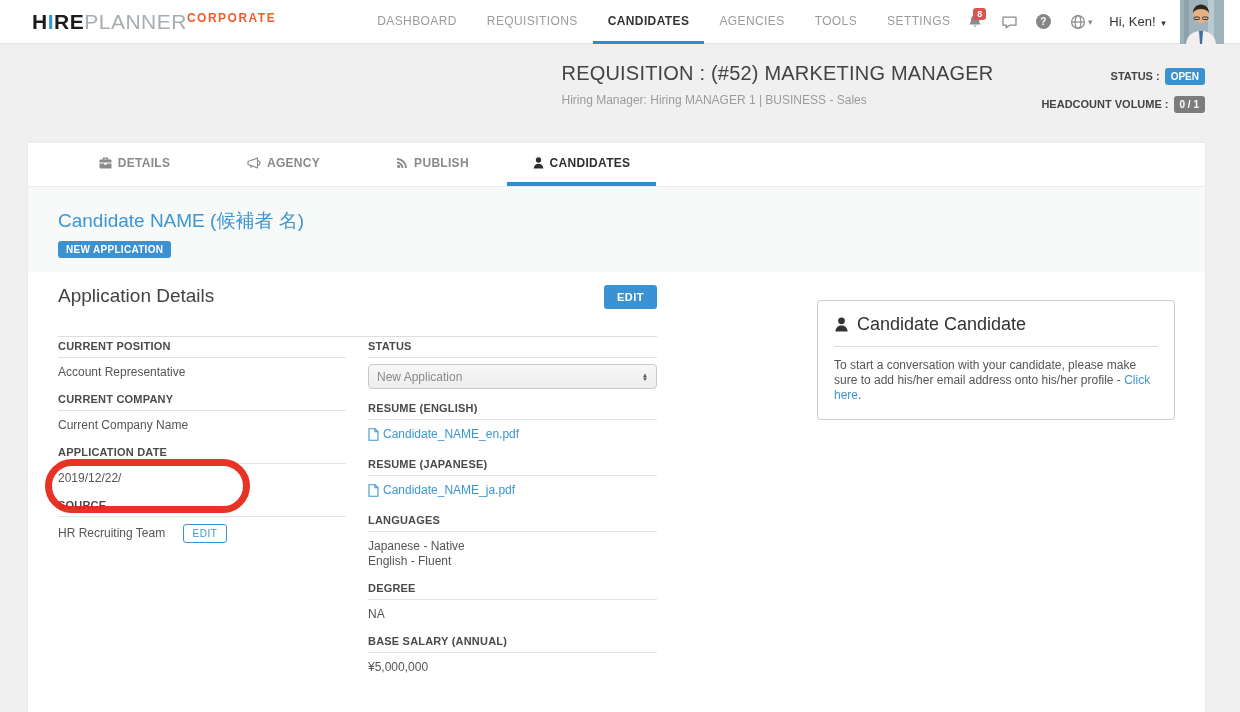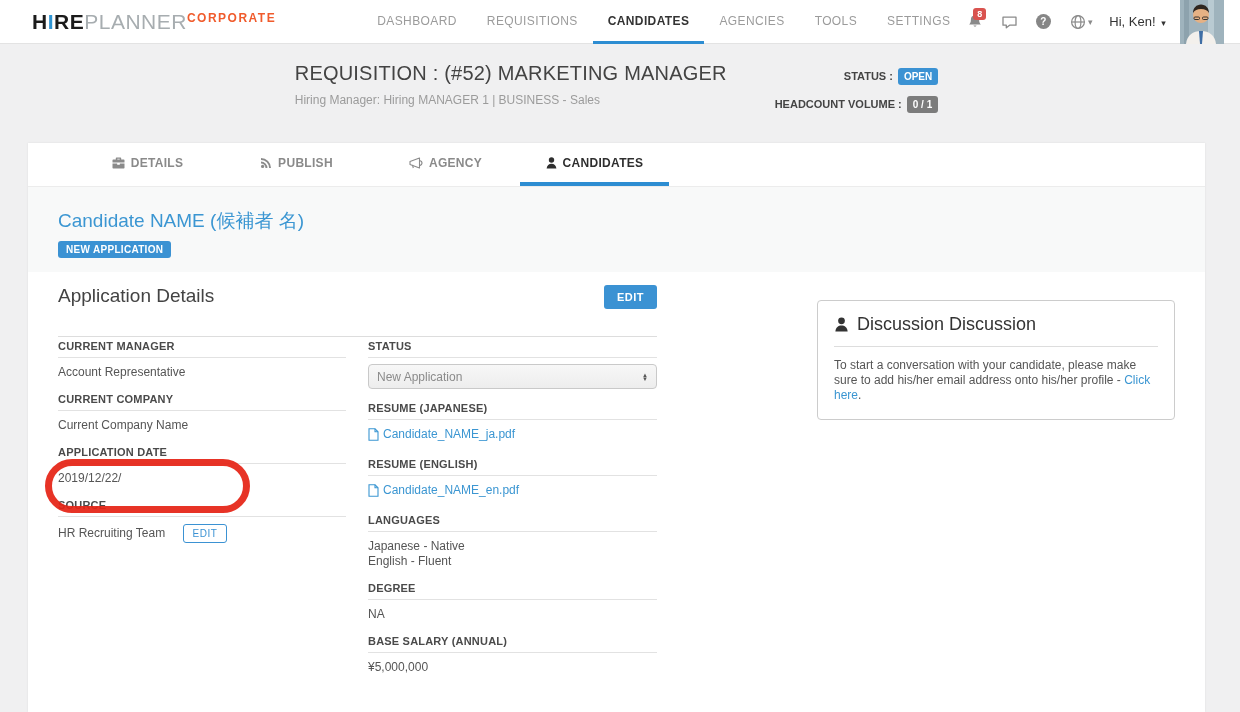--- a/index.html
+++ b/index.html
@@ -28,35 +28,35 @@
     font-size:9px; font-weight:700; padding:1px 4px; border-radius:3px; line-height:1.2; }
   .help-circle { width:15px; height:15px; border-radius:50%; background:#868686; color:#fff;
     font-size:10px; font-weight:700; display:flex; align-items:center; justify-content:center; }
   .caret { font-size:9px; color:#8a8a8a; margin-left:2px; }
   .greeting { font-size:13px; color:#333; cursor:pointer; white-space:nowrap; }
   .greeting .caret { color:#333; }
   .avatar { width:44px; height:44px; display:block; cursor:pointer; }
 
   
   .req-header { height:99px; padding:18px 35px 0 28px; display:flex;
-    justify-content:center; background:#f0f0f1; }
+    justify-content:flex-end; background:#f0f0f1; }
   .req-title { font-size:20px; color:#434343; letter-spacing:.2px; }
   .req-subtitle { font-size:12px; color:#9b9b9b; margin-top:8px; }
   .req-status { text-align:right; padding-top:4px;margin-left:48px; }
   .status-line { margin-bottom:9px; white-space:nowrap; }
   .status-line .lbl { font-size:11px; font-weight:700; color:#444; margin-right:5px; }
   .pill { display:inline-block; font-size:10px; font-weight:700; color:#fff;
     padding:3px 6px; border-radius:3px; line-height:1.1; }
   .pill.blue { background:#3b92d3; }
   .pill.gray { background:#7c7c7c; }
 
   
   .card { margin:0 35px 0 28px; background:#fff; height:569px;
     box-shadow:0 0 2px rgba(0,0,0,.08); }
-  .tabs { display:flex; height:44px; border-bottom:1px solid #ececec; padding-left:45px; }
+  .tabs { display:flex; height:44px; border-bottom:1px solid #ececec; padding-left:32px; }
   .tab { width:149px; display:flex; align-items:center; justify-content:center; gap:6px;
     font-size:12px; font-weight:700; letter-spacing:.3px; color:#8a8a8a; cursor:pointer;
     border-bottom:4px solid transparent; }
   .tab.active { color:#2f2f2f; border-bottom:4px solid #2d8dd2; }
   .tab svg { flex:0 0 auto; }
 
   .cand-head { background:#f8f9f9; height:85px; padding:21px 30px 0 30px; }
   .cand-name { font-size:19px; color:#3b96d2; cursor:pointer; }
   .cand-badge { display:inline-block; margin-top:7px; background:#3b92d3; color:#fff;
     font-size:10px; font-weight:700; letter-spacing:.3px; padding:3px 8px; border-radius:3px; }
@@ -174,35 +174,35 @@
 <div class="card">
 
   <div class="tabs">
     <div class="tab">
       <svg width="13" height="12" viewBox="0 0 13 12" fill="#8a8a8a">
         <path d="M4.5.5h4a.7.7 0 0 1 .7.7v1.3h2.6c.4 0 .7.3.7.7v2.3H.5V3.2c0-.4.3-.7.7-.7h2.6V1.2a.7.7 0 0 1 .7-.7zm.8 2h2.4v-.8H5.3zM.5 6.5h4.7v1.2h2.6V6.5h4.7v4.3a.7.7 0 0 1-.7.7H1.2a.7.7 0 0 1-.7-.7z"></path>
       </svg>
         <span>DETAILS</span>
     </div>
     <div class="tab">
+      <svg width="14" height="12" viewBox="0 0 14 12" fill="none" stroke="#8a8a8a" stroke-width="1.1">
+        <path d="M1 4.5 10.5 1v10L1 7.5z" stroke-linejoin="round"></path>
+        <path d="M10.5 3.5c1.5.3 2.5 1.2 2.5 2.5s-1 2.2-2.5 2.5"></path>
+        <path d="M3.5 7.8 4.3 11"></path>
+      </svg>
+        <span>AGENCY</span>
+    </div>
+    <div class="tab">
       <svg width="12" height="12" viewBox="0 0 12 12" fill="#8a8a8a">
         <circle cx="2.6" cy="9.4" r="1.6"></circle>
         <path d="M1 4.6a6.4 6.4 0 0 1 6.4 6.4H5.5A4.5 4.5 0 0 0 1 6.5z"></path>
         <path d="M1 1a10 10 0 0 1 10 10H9.1A8.1 8.1 0 0 0 1 2.9z"></path>
       </svg>
         <span>PUBLISH</span>
     </div>
-    <div class="tab">
-      <svg width="14" height="12" viewBox="0 0 14 12" fill="none" stroke="#8a8a8a" stroke-width="1.1">
-        <path d="M1 4.5 10.5 1v10L1 7.5z" stroke-linejoin="round"></path>
-        <path d="M10.5 3.5c1.5.3 2.5 1.2 2.5 2.5s-1 2.2-2.5 2.5"></path>
-        <path d="M3.5 7.8 4.3 11"></path>
-      </svg>
-        <span>AGENCY</span>
-    </div>
     <div class="tab active">
       <svg width="11" height="12" viewBox="0 0 11 12" fill="#2f2f2f">
         <circle cx="5.5" cy="3" r="2.7"></circle>
         <path d="M.6 11.5C.9 8.4 2.9 6.8 5.5 6.8s4.6 1.6 4.9 4.7z"></path>
       </svg>
         <span>CANDIDATES</span>
     </div>
   </div>
 
   <div class="cand-head">
@@ -212,21 +212,21 @@
 
   <div class="content">
 
     <div class="detail-head">
       <div class="detail-title">Application Details</div>
       <button class="btn-edit">EDIT</button>
     </div>
 
     <div class="col-left">
       <div class="field">
-        <div class="field-label">CURRENT MANAGER</div>
+        <div class="field-label">CURRENT POSITION</div>
         <div class="field-value">Account Representative</div>
       </div>
       <div class="field">
         <div class="field-label">CURRENT COMPANY</div>
         <div class="field-value">Current Company Name</div>
       </div>
       <div class="field">
         <div class="field-label">APPLICATION DATE</div>
         <div class="field-value">2019/12/22/</div>
       </div>
@@ -243,47 +243,47 @@
 
     <div class="col-mid">
       <div class="field">
         <div class="field-label">STATUS</div>
         <div class="select-box">
           <span class="sel-text">New Application</span>
           <span class="updown">
               <span>▲</span>
               <span>▼</span>
             </span>
+        </div>
+      </div>
+      <div class="field">
+        <div class="field-label">RESUME (ENGLISH)</div>
+        <div class="field-value">
+          <a class="file-link">
+            <svg width="11" height="13" viewBox="0 0 11 13" fill="none" stroke="#3b96d2" stroke-width="1.1">
+              <path d="M1 .8h6l3 3v8.4H1z"></path>
+                <path d="M7 .8v3h3"></path>
+            </svg>
+              <span>Candidate_NAME_en.pdf</span>
+          </a>
         </div>
       </div>
       <div class="field">
         <div class="field-label">RESUME (JAPANESE)</div>
         <div class="field-value">
           <a class="file-link">
             <svg width="11" height="13" viewBox="0 0 11 13" fill="none" stroke="#3b96d2" stroke-width="1.1">
               <path d="M1 .8h6l3 3v8.4H1z"></path>
                 <path d="M7 .8v3h3"></path>
             </svg>
               <span>Candidate_NAME_ja.pdf</span>
           </a>
         </div>
       </div>
       <div class="field">
-        <div class="field-label">RESUME (ENGLISH)</div>
-        <div class="field-value">
-          <a class="file-link">
-            <svg width="11" height="13" viewBox="0 0 11 13" fill="none" stroke="#3b96d2" stroke-width="1.1">
-              <path d="M1 .8h6l3 3v8.4H1z"></path>
-                <path d="M7 .8v3h3"></path>
-            </svg>
-              <span>Candidate_NAME_en.pdf</span>
-          </a>
-        </div>
-      </div>
-      <div class="field">
         <div class="field-label">LANGUAGES</div>
         <div class="field-value">
           <div>Japanese - Native</div>
           <div>English - Fluent</div>
         </div>
       </div>
       <div class="field">
         <div class="field-label">DEGREE</div>
         <div class="field-value">NA</div>
       </div>
@@ -293,21 +293,21 @@
       </div>
 
     </div>
 
     <div class="discussion">
       <div class="disc-head">
         <svg width="15" height="15" viewBox="0 0 11 12" fill="#333">
           <circle cx="5.5" cy="3" r="2.7"></circle>
           <path d="M.6 11.5C.9 8.4 2.9 6.8 5.5 6.8s4.6 1.6 4.9 4.7z"></path>
         </svg>
-        <span>Discussion Discussion</span>
+        <span>Candidate Candidate</span>
       </div>
       <div class="disc-body">
         <span>To start a conversation with your candidate, please make sure to add his/her email address onto his/her profile - </span><a>Click here</a><span>.</span>
       </div>
     </div>
 
   </div>
 </div>
 
 </body></html>

